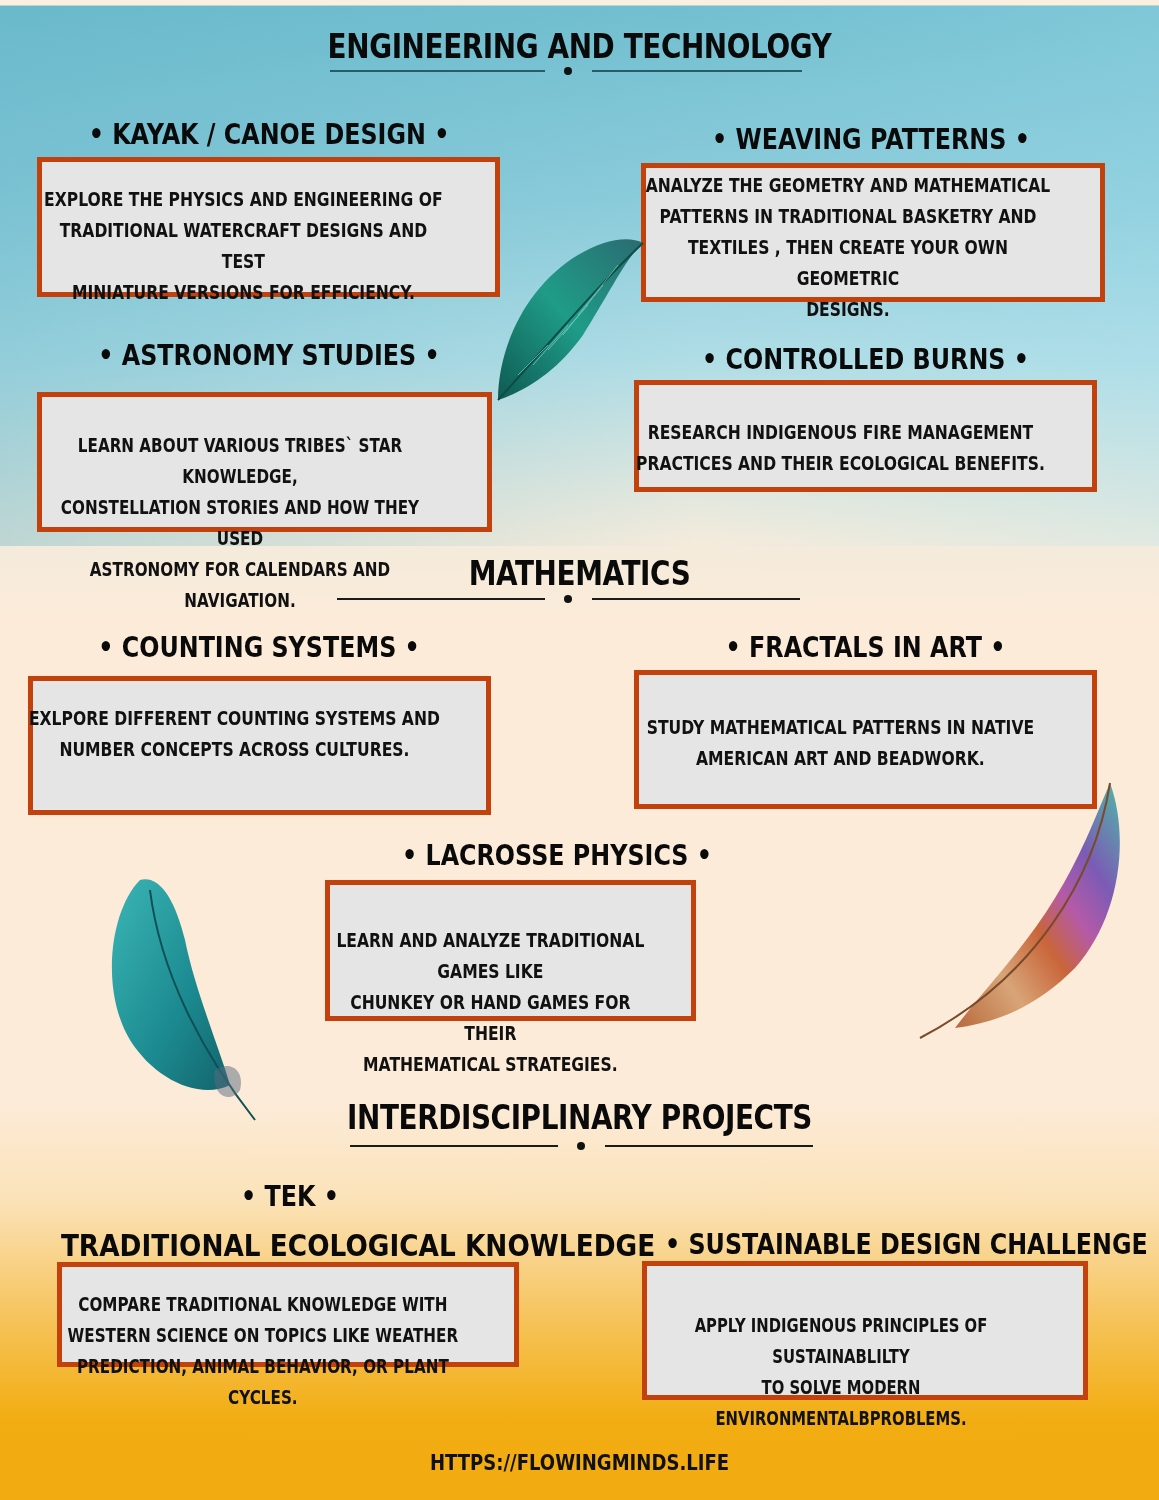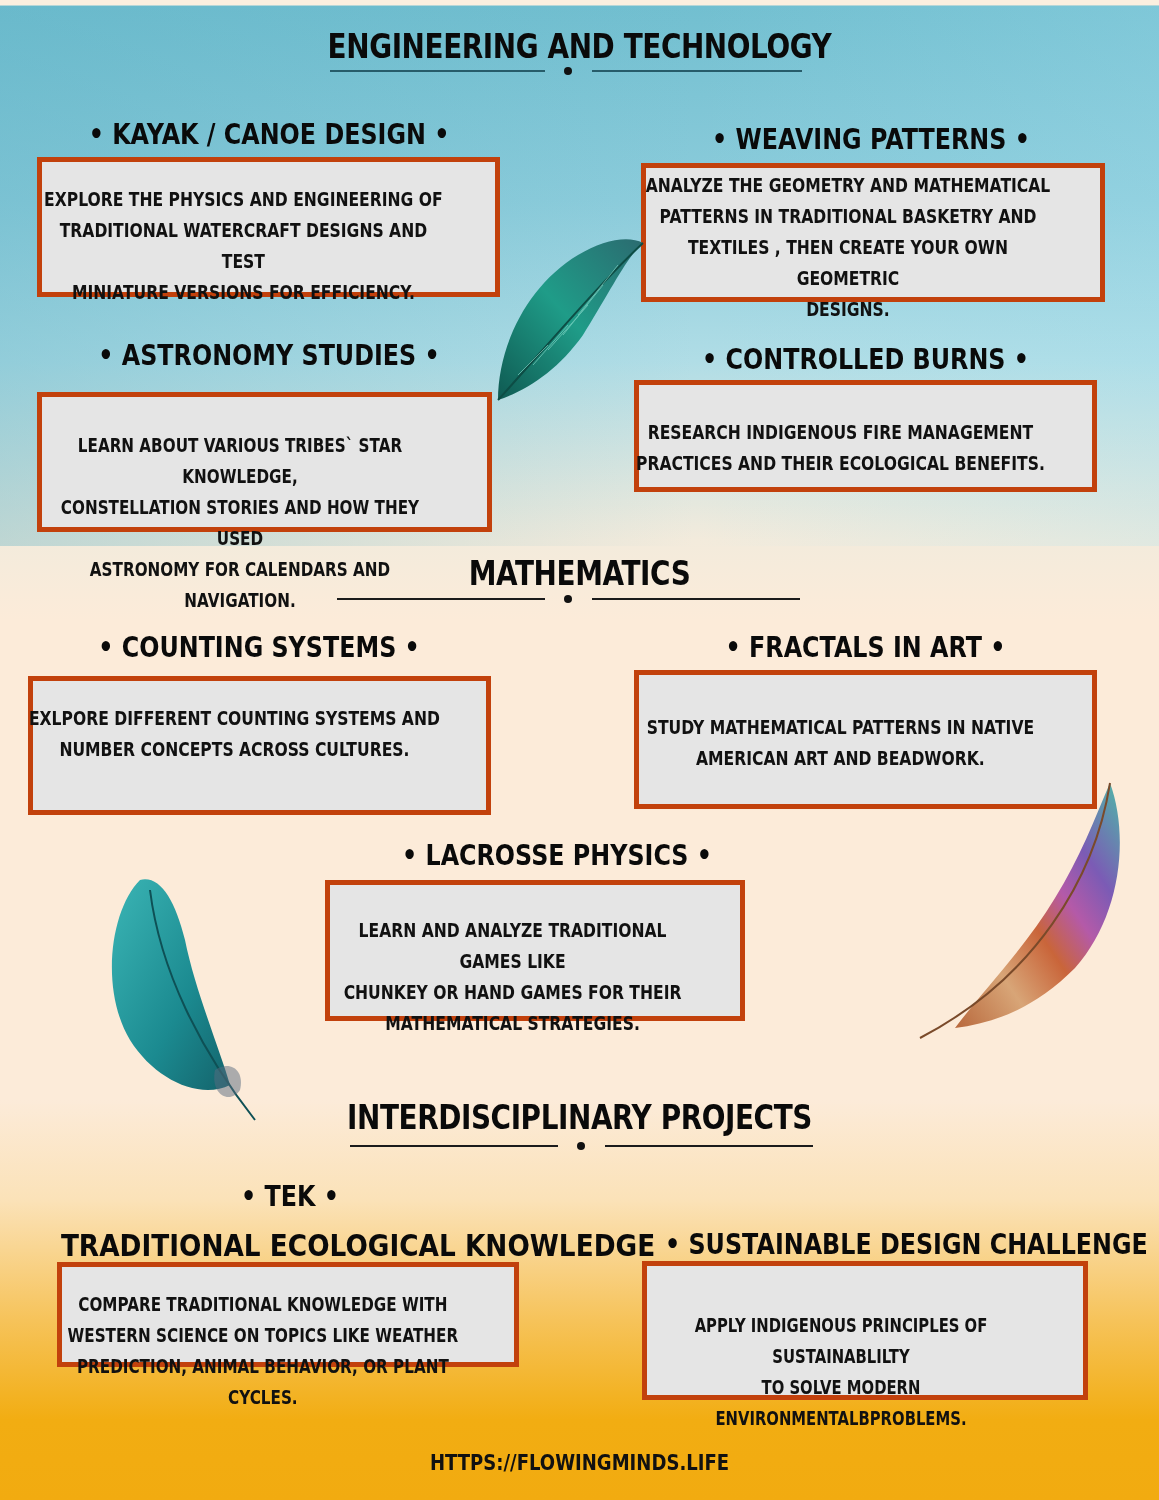--- a/index.html
+++ b/index.html
@@ -112,21 +112,21 @@
 NUMBER CONCEPTS ACROSS CULTURES.</div>
 </div>
 
 <div class="card-title" style="left:634px; width:463px; top:631px;">• FRACTALS IN ART •</div>
 <div class="card" style="left:634px; top:670px; width:463px; height:139px; padding-top:37px;justify-content:flex-end;">
   <div class="card-text">STUDY MATHEMATICAL PATTERNS IN NATIVE
 AMERICAN ART AND BEADWORK.</div>
 </div>
 
 <div class="card-title" style="left:326px; width:462px; top:839px;">• LACROSSE PHYSICS •</div>
-<div class="card" style="left:325px; top:880px; width:420px; height:141px; padding-top:30px;justify-content:flex-end;">
+<div class="card" style="left:325px; top:880px; width:371px; height:141px; padding-top:40px;justify-content:flex-end;">
   <div class="card-text">LEARN AND ANALYZE TRADITIONAL GAMES LIKE
 CHUNKEY OR HAND GAMES FOR THEIR
 MATHEMATICAL STRATEGIES.</div>
 </div>
 
 <div class="section-title" style="top:1097px;">INTERDISCIPLINARY PROJECTS</div>
 <div class="divider" style="left:350px; top:1139px; width:465px;">
   <div class="line" style="left:0; width:208px;"></div>
   <div class="dot" style="left:227px;"></div>
   <div class="line" style="left:255px; width:208px;"></div>

